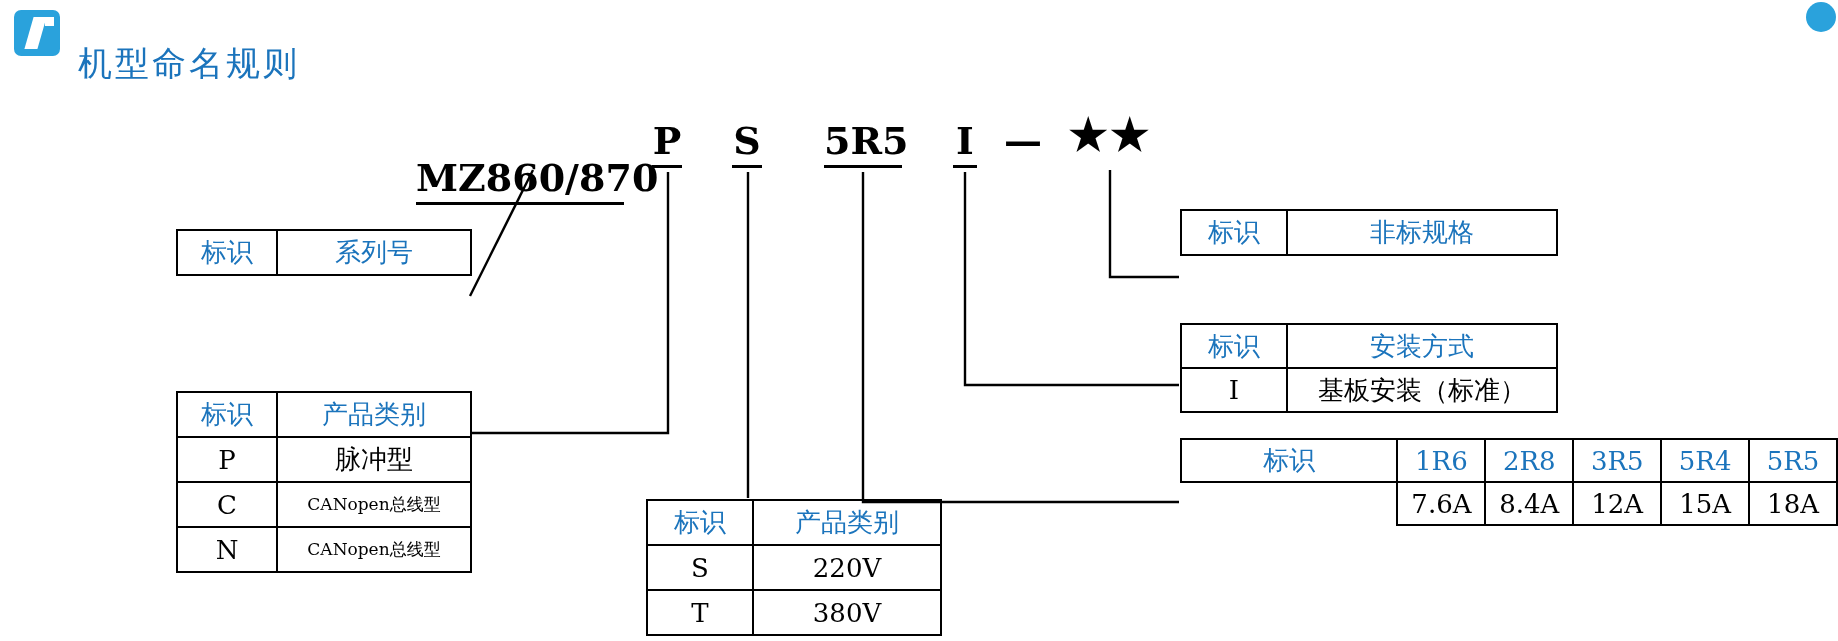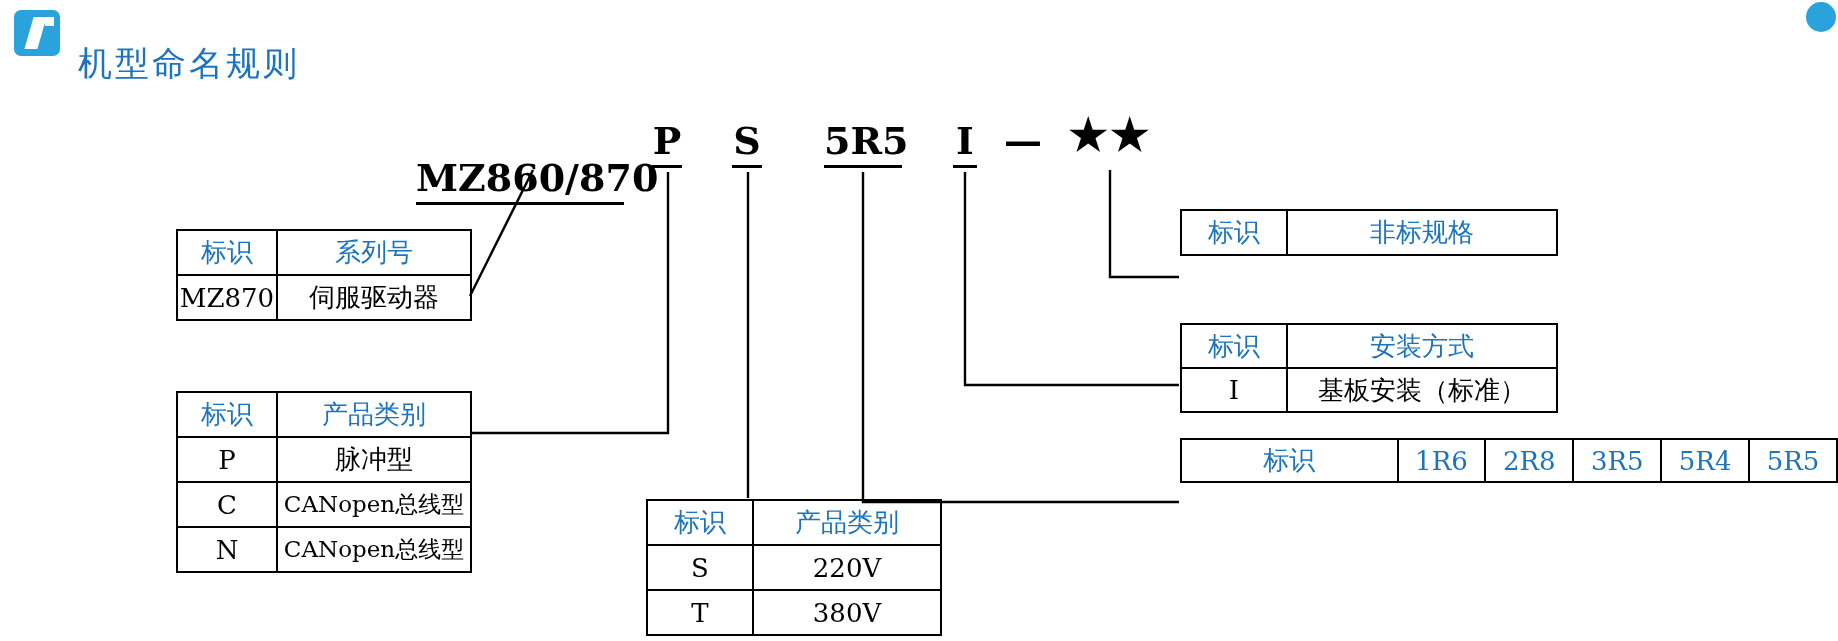--- a/index.html
+++ b/index.html
@@ -61,21 +61,21 @@
     position:absolute; border-collapse:collapse; table-layout:fixed;
     font-family:"DejaVu Serif","Liberation Serif",serif;
     font-size:26px; color:#000; text-align:center;
   }
   .tbl th, .tbl td{
     border:2px solid #000; padding:0; font-weight:normal;
     overflow:hidden; white-space:nowrap; vertical-align:middle;
   }
   .tbl th, .tbl .hd{ color:var(--blue); }
   td.ghost{ border:none; }
-  td.small{ font-size:23px;border-radius:17px; }
+  td.small{ font-size:17px;border-radius:17px; }
 
   .t-series  { left:176px;  top:229px; }
   .t-category{ left:176px;  top:391px; }
   .t-voltage { left:646px;  top:499px; }
   .t-nonstd  { left:1180px; top:209px; }
   .t-mount   { left:1180px; top:323px; }
   .t-current { left:1180px; top:438px; }
 
   .t-series tr, .t-category tr, .t-voltage tr, .t-nonstd tr{ height:45px; }
   .t-mount tr{ height:44px; }
@@ -111,24 +111,20 @@
 <table class="tbl t-series">
   <colgroup>
       <col style="width:100px">
       <col style="width:194px">
     </colgroup>
   <tbody>
       <tr>
     <th>标识</th>
     <th>系列号</th>
   </tr>
-  <tr>
-    <td>MZ870</td>
-    <td>伺服驱动器</td>
-  </tr>
 </tbody>
   </table>
 
 <table class="tbl t-category">
   <colgroup>
       <col style="width:100px">
       <col style="width:194px">
     </colgroup>
   <tbody>
       <tr>
@@ -212,14 +208,22 @@
   </colgroup>
   <tbody>
       <tr>
     <td class="hd">标识</td>
     <td class="hd">1R6</td>
     <td class="hd">2R8</td>
     <td class="hd">3R5</td>
     <td class="hd">5R4</td>
     <td class="hd">5R5</td>
   </tr>
+  <tr>
+    <td class="ghost"></td>
+    <td>7.6A</td>
+    <td>8.4A</td>
+    <td>12A</td>
+    <td>15A</td>
+    <td>18A</td>
+  </tr>
 </tbody>
   </table>
 
 </body></html>

